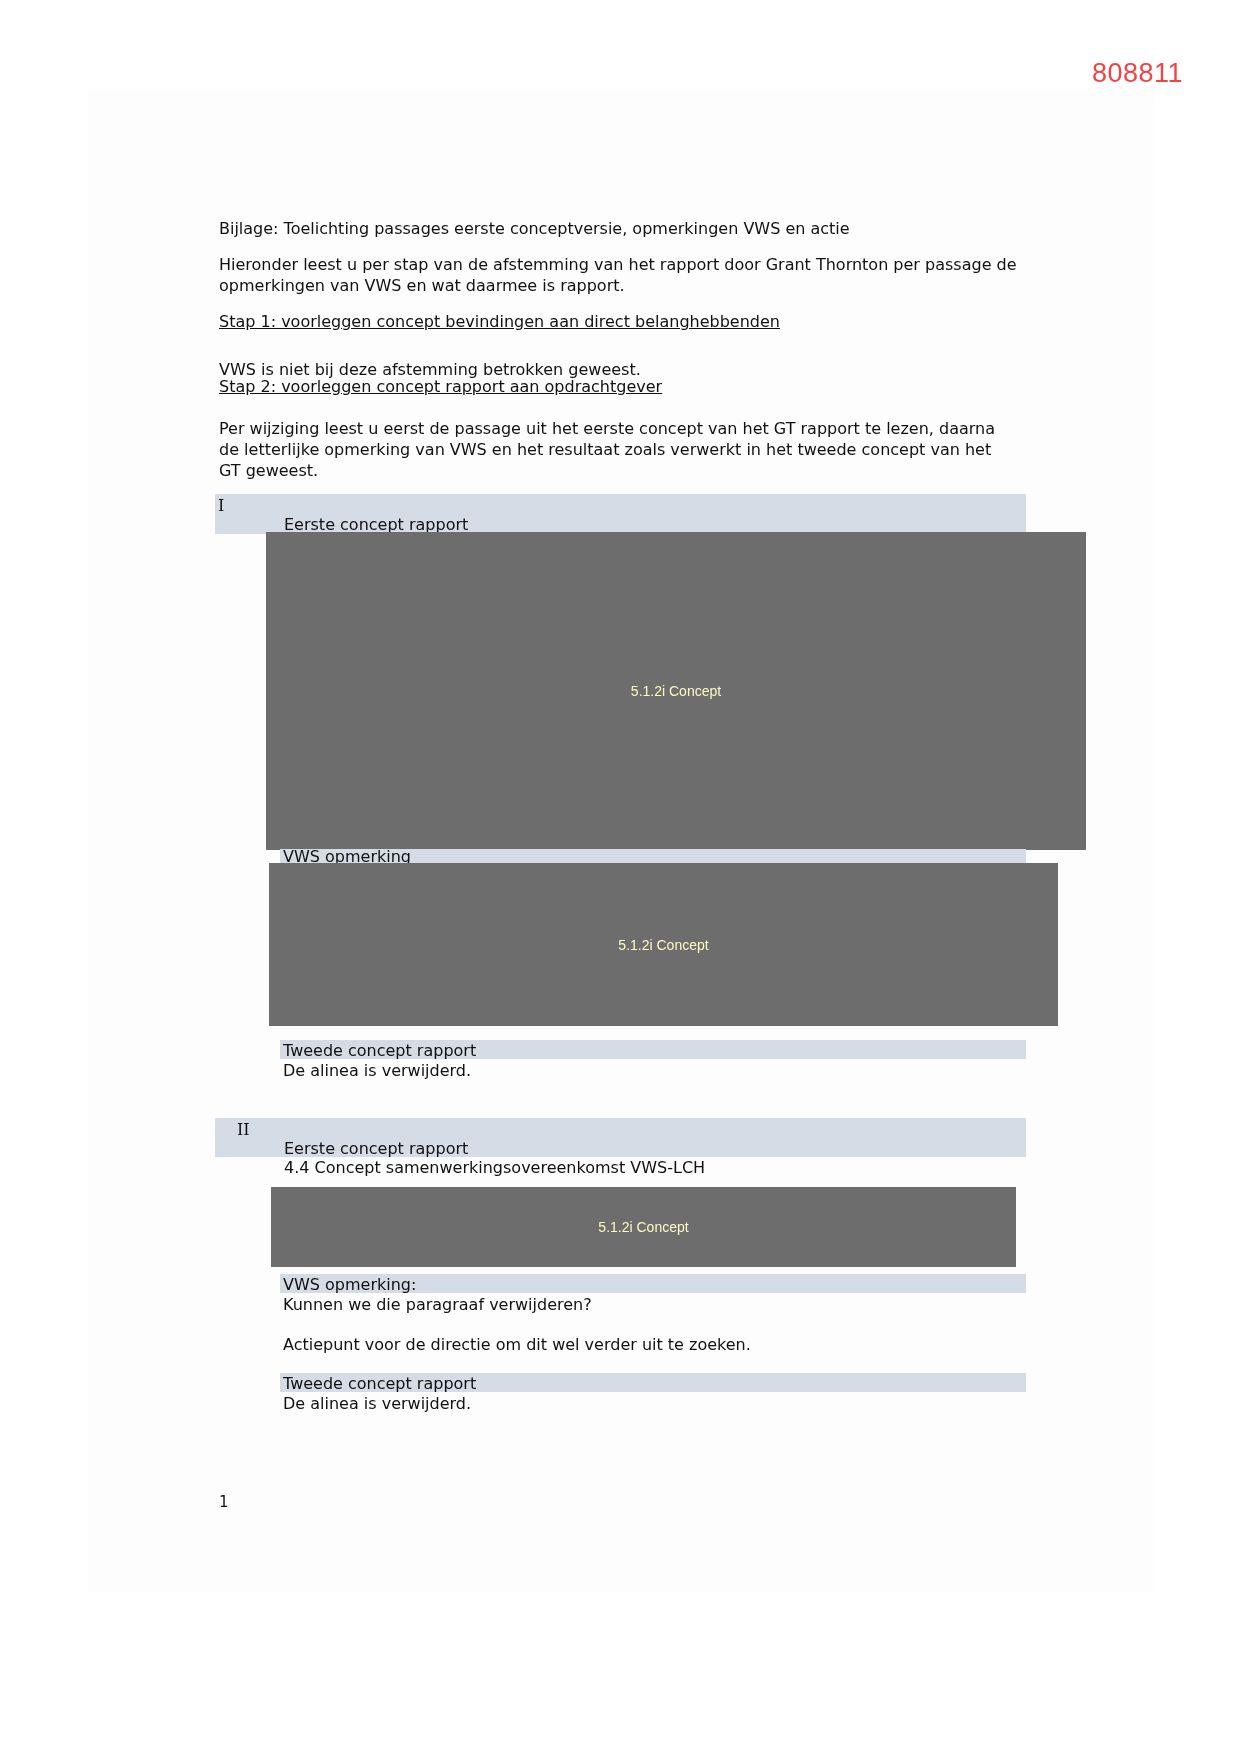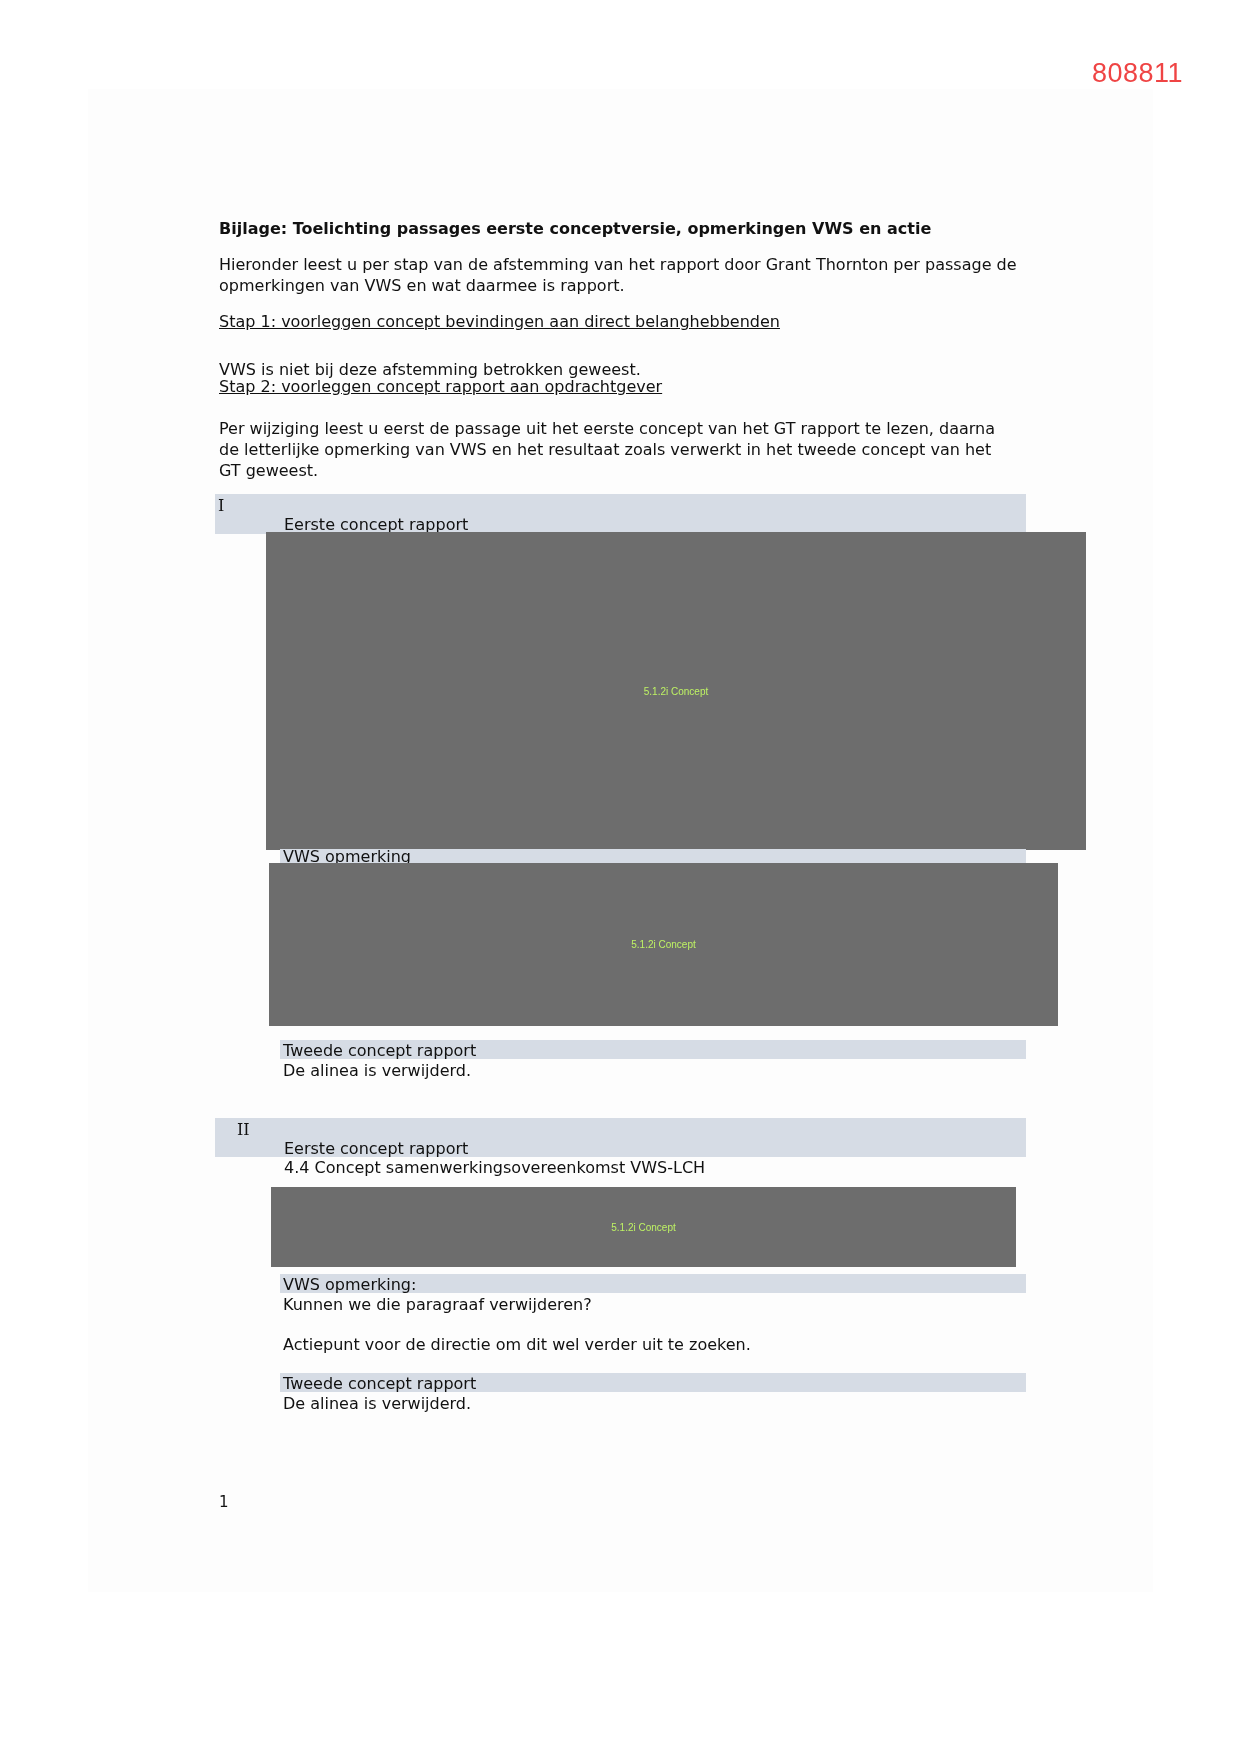--- a/index.html
+++ b/index.html
@@ -3,25 +3,25 @@
 <meta charset="utf-8">
 <style>
   html, body { margin: 0; padding: 0; background: #ffffff; }
   body { width: 1241px; height: 1754px; position: relative; overflow: hidden;
          font-family: "DejaVu Sans", sans-serif; color: #111; }
   .page-bg { position: absolute; left: 88px; top: 89px; width: 1065px; height: 1503px; background: #fdfdfd; }
   .doc-id { position: absolute; left: 1092px; top: 58px; font-family: "Liberation Sans", sans-serif;
             font-size: 27px; color: #ef4444; letter-spacing: 0.5px; }
   .abs { position: absolute; }
   .txt { font-size: 16px; line-height: 21px; white-space: nowrap; }
-  .title { font-weight: bold; font-size: 16px; }
+  .title { font-weight: normal; font-size: 16px; }
   .ul { text-decoration: underline; }
   .bar { position: absolute; background: #d6dce5; }
   .redact { position: absolute; background: #6d6d6d; display: flex; align-items: center; justify-content: center; }
-  .redact span { color: #bef264; font-family: "Liberation Sans", sans-serif; font-size: 10px; }
+  .redact span { color: #fef9c3; font-family: "Liberation Sans", sans-serif; font-size: 14px; }
   .roman { font-family: "DejaVu Serif", serif; font-size: 16px; }
 </style>
 </head>
 <body>
 
 <div class="page-bg"></div>
 
 <div class="doc-id">808811</div>
 
 <div class="abs txt title" style="left:219px; top:218px;">Bijlage: Toelichting passages eerste conceptversie, opmerkingen VWS en actie</div>

